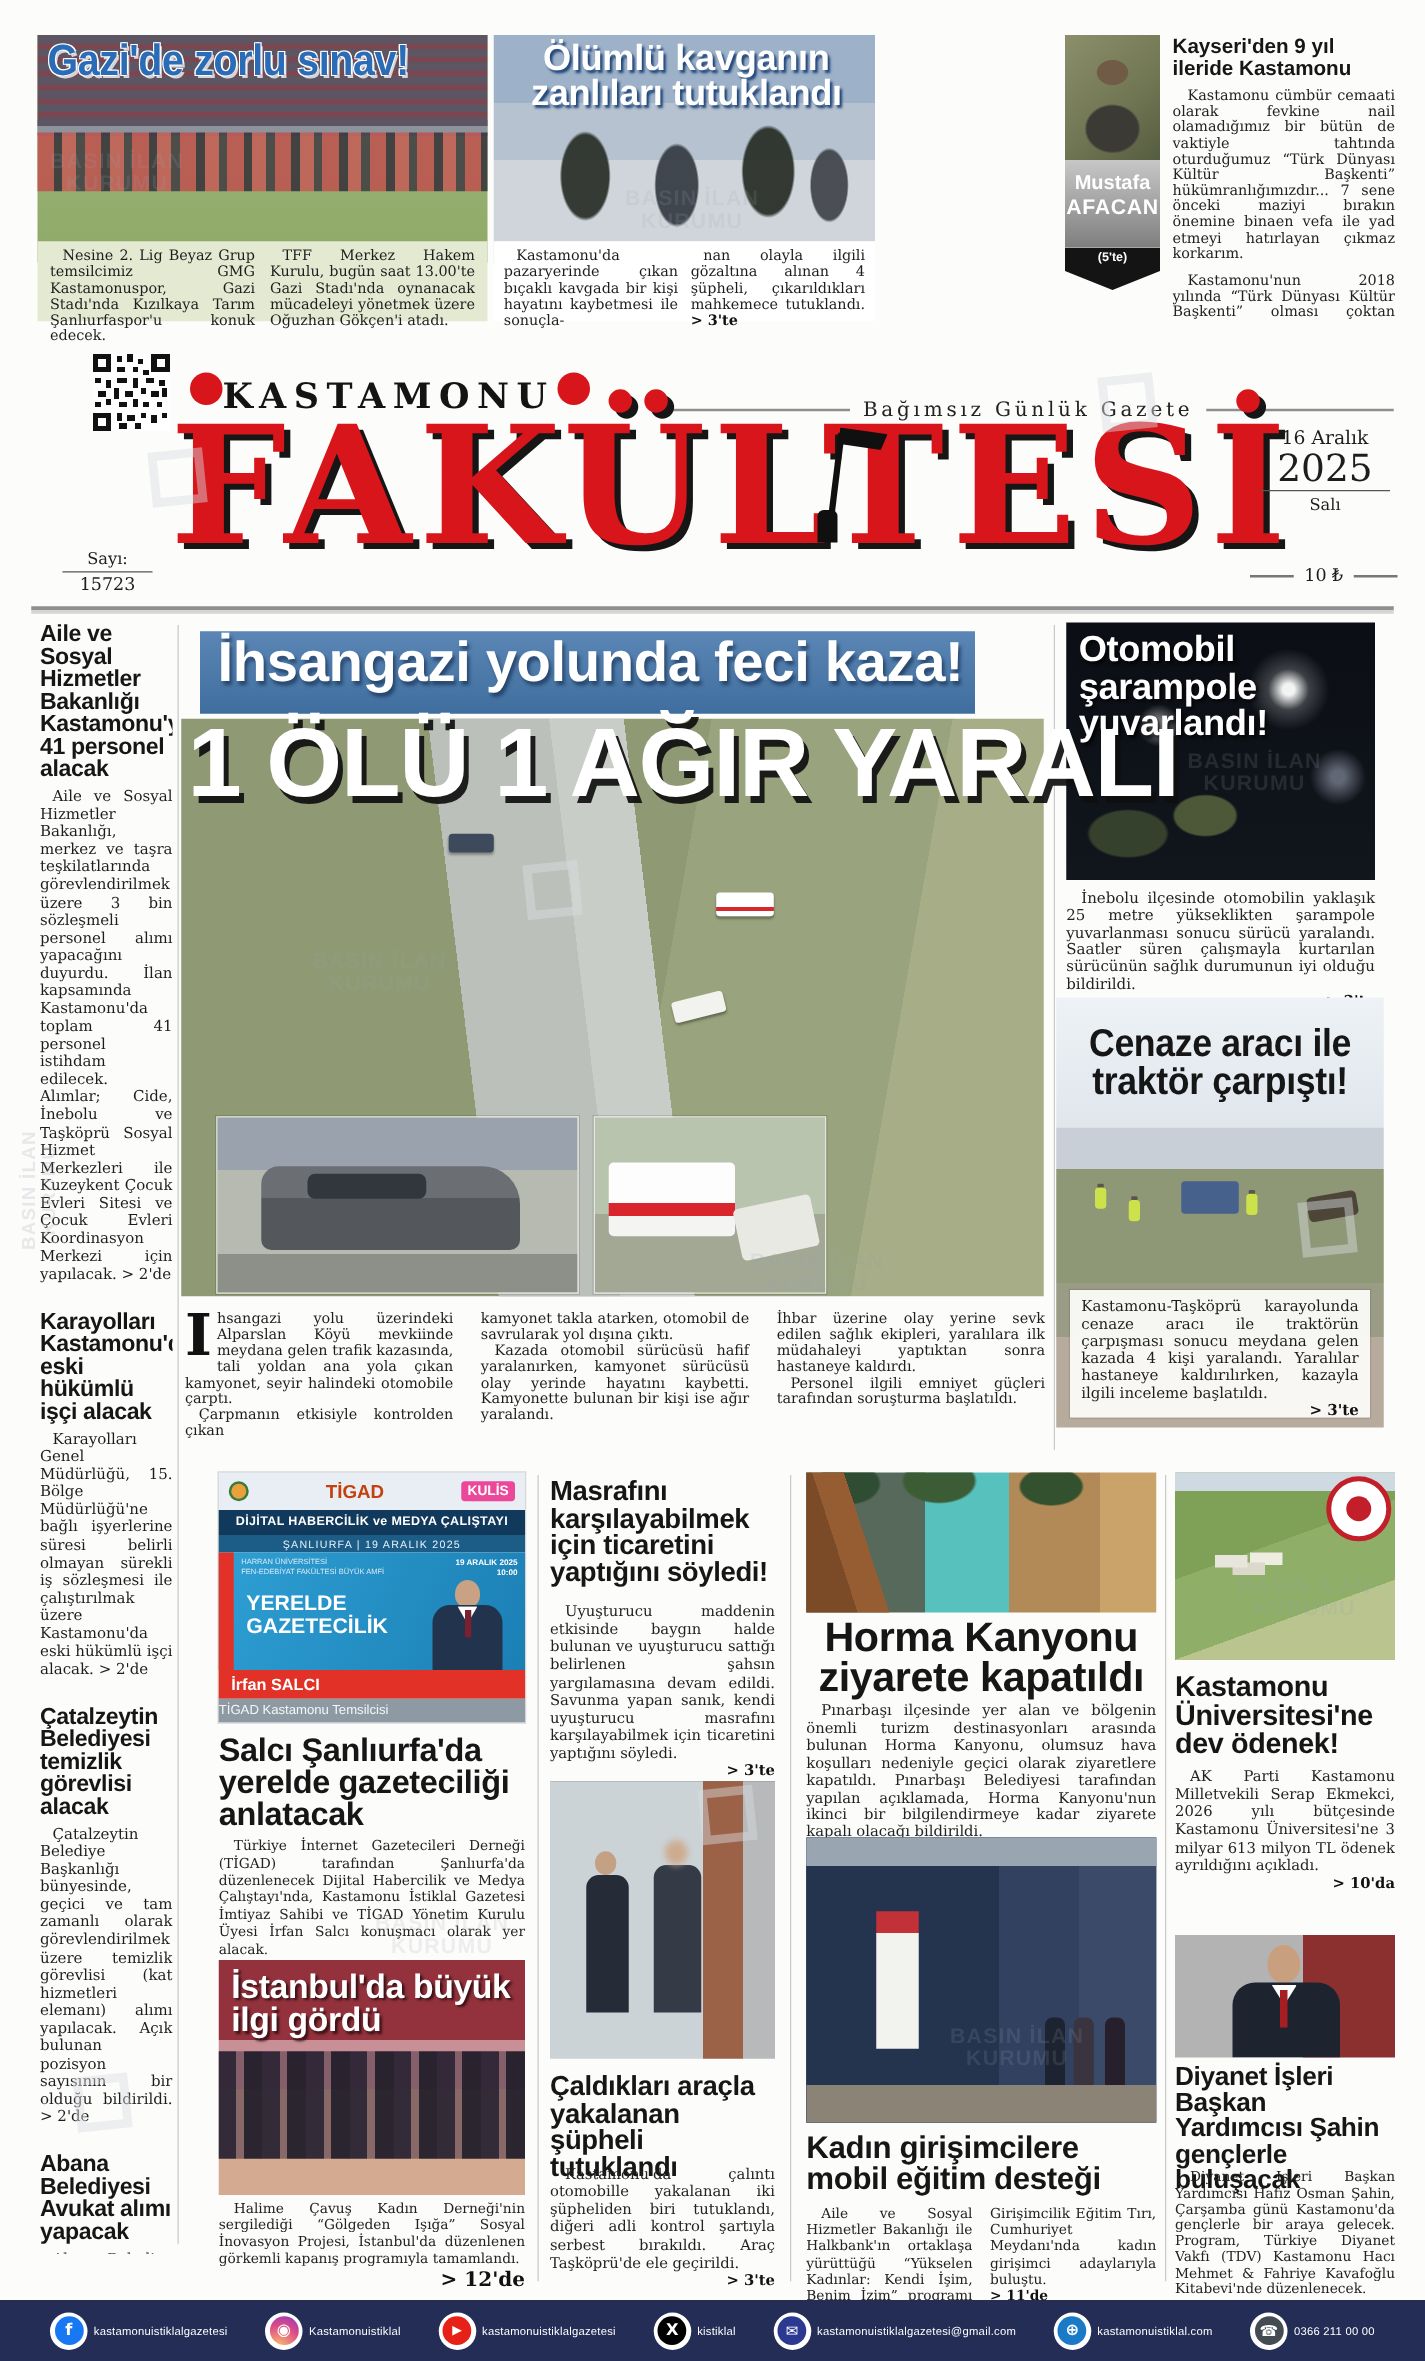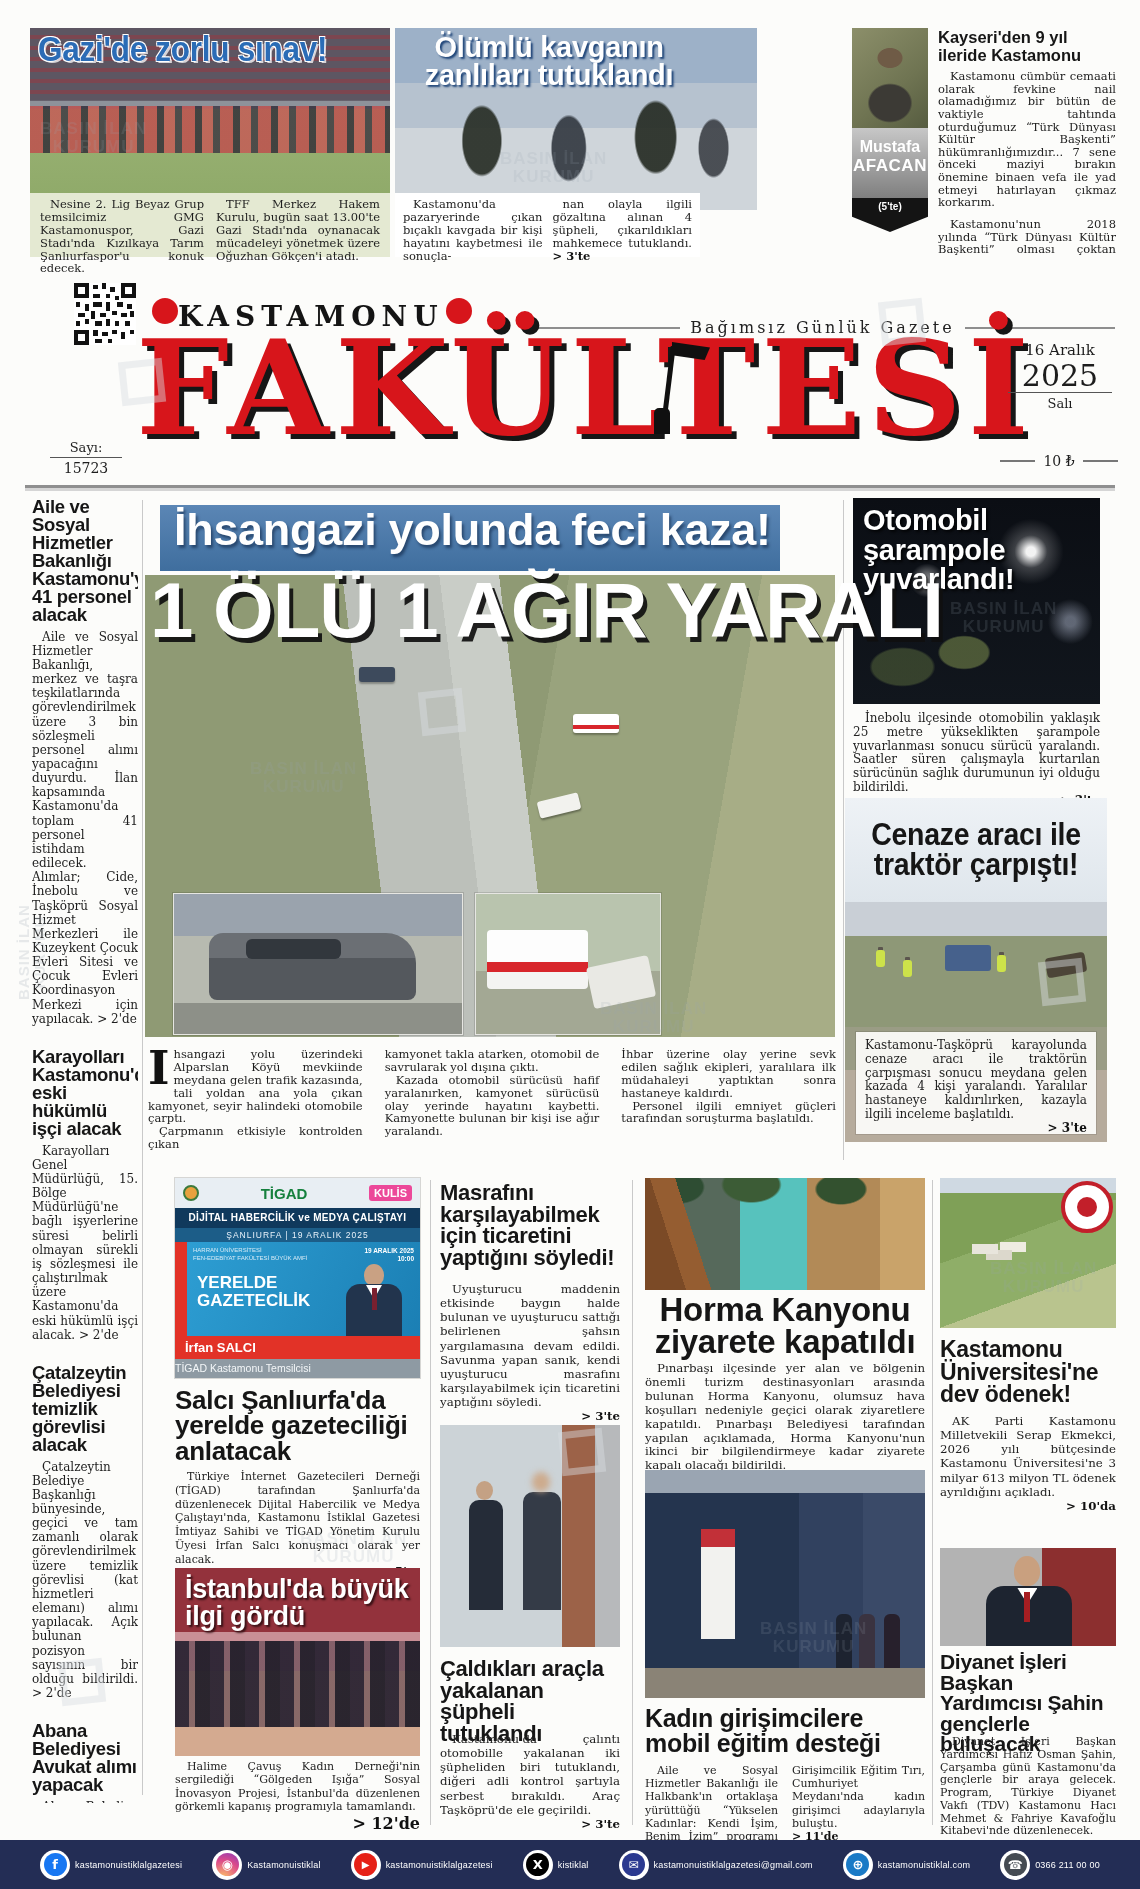--- a/index.html
+++ b/index.html
@@ -24,21 +24,21 @@
 .tl-photo{left:30px;top:28px;width:360px;height:182px;background:
   repeating-linear-gradient(90deg,rgba(190,80,78,.85) 0 13px,rgba(45,40,52,.8) 13px 20px,rgba(196,92,86,.85) 20px 31px,rgba(58,52,64,.8) 31px 38px) 0 58%/100% 26% no-repeat,
   repeating-linear-gradient(180deg,#5d5662 0 7px,#7c4650 7px 11px) 0 0/100% 40% no-repeat,
   linear-gradient(#8e929a 0 0) 0 40%/100% 7% no-repeat,
   linear-gradient(#a3b97e,#8ea968)}
 .tl-headline{left:8px;top:4px;font-size:35px;color:#2b6cb6;
   text-shadow:-1px -1px 0 #fff,1px -1px 0 #fff,-1px 1px 0 #fff,2px 2px 0 rgba(255,255,255,.75)}
 .tl-caption{left:30px;top:193px;width:360px;height:64px;background:#e4e9d2;display:flex;gap:12px;padding:5px 10px;
   font-size:11.5px;line-height:1.12}
 .tl-caption p{flex:1;text-indent:10px;text-align:justify}
-.tm-photo{left:395px;top:28px;width:362px;height:182px;background:
+.tm-photo{left:395px;top:28px;width:305px;height:182px;background:
   radial-gradient(34px 60px at 24% 62%,rgba(40,46,38,.92) 0 55%,transparent 60%),
   radial-gradient(30px 56px at 48% 66%,rgba(52,58,66,.92) 0 55%,transparent 60%),
   radial-gradient(36px 62px at 72% 60%,rgba(38,44,36,.92) 0 55%,transparent 60%),
   radial-gradient(26px 50px at 88% 66%,rgba(60,64,70,.9) 0 55%,transparent 60%),
   linear-gradient(#9db1c8 0 30%,#b6c2cf 30% 55%,#cfd5da 55%)}
 .tm-headline{left:6px;top:5px;width:296px;font-size:29px;color:#fff;text-align:center;
   text-shadow:2px 2px 2px rgba(18,58,112,.9)}
 .tm-caption{left:395px;top:193px;width:305px;height:64px;background:#fff;display:flex;gap:10px;padding:5px 8px;
   font-size:11.5px;line-height:1.12}
 .tm-caption p{flex:1;text-indent:10px;text-align:justify}
@@ -136,21 +136,21 @@
 .hv{position:absolute;width:9px;height:17px;border-radius:3px;background:#cde24a;box-shadow:0 -5px 0 -2px #5b554d}
 .hr-van{position:absolute;left:38%;top:18%;width:46px;height:26px;background:#46618c;border-radius:3px}
 .hr-tract{position:absolute;right:8%;top:22%;width:40px;height:20px;background:#4c4538;border-radius:4px;transform:rotate(-10deg)}
 .hr-box{left:856px;top:1032px;width:240px;height:102px;background:rgba(253,253,251,.93);
   box-shadow:0 0 0 1px rgba(0,0,0,.1);padding:7px 9px;font-size:12px;line-height:1.15;text-align:justify}
 .hr-box .pr-line{text-align:right}
 
 .poster{left:175px;top:1178px;width:245px;height:200px;box-shadow:0 0 0 1px rgba(0,0,0,.15)}
 .po-logos{height:30px;background:#e8eef3;display:flex;align-items:center;gap:10px;padding:0 8px}
 .po-crest{width:16px;height:16px;border-radius:50%;background:#e8a13d;border:2px solid #3c7a3c}
-.po-tigad{font-family:"Liberation Sans",sans-serif;font-weight:800;font-size:15px;color:#15803d;flex:1;text-align:center}
+.po-tigad{font-family:"Liberation Sans",sans-serif;font-weight:800;font-size:15px;color:#c2410c;flex:1;text-align:center}
 .po-kulis{font-family:"Liberation Sans",sans-serif;font-size:11px;font-weight:700;color:#fff;background:#ec4899;
   border-radius:3px;padding:2px 5px}
 .po-strip1{height:20px;background:#10395c;color:#fff;font-family:"Liberation Sans",sans-serif;
   font-weight:700;font-size:10px;text-align:center;line-height:20px;letter-spacing:.3px}
 .po-strip2{height:14px;background:#1c5d88;color:#e8f2fa;font-family:"Liberation Sans",sans-serif;
   font-size:8.5px;text-align:center;line-height:14px;letter-spacing:1px}
 .po-main{position:relative;height:94px;background:linear-gradient(115deg,#2e9fd4,#1b7fb4)}
 .po-redbar{position:absolute;left:0;top:0;width:12px;height:100%;background:#e23227}
 .po-venue{position:absolute;left:18px;top:5px;font-family:"Liberation Sans",sans-serif;font-size:6px;
   color:#eaf4fb;white-space:pre-line;line-height:1.3;opacity:.9}

